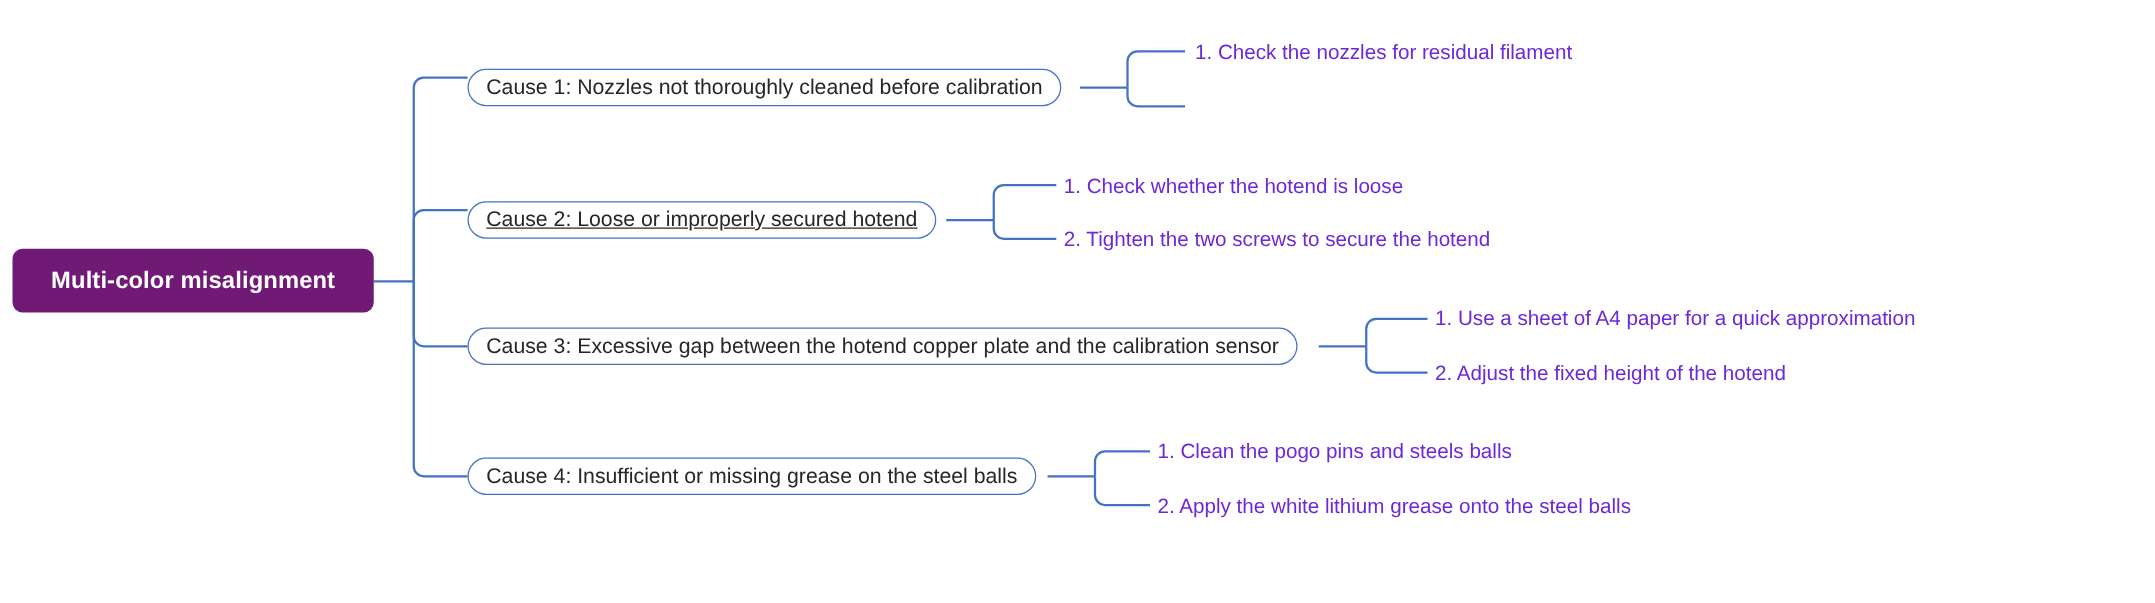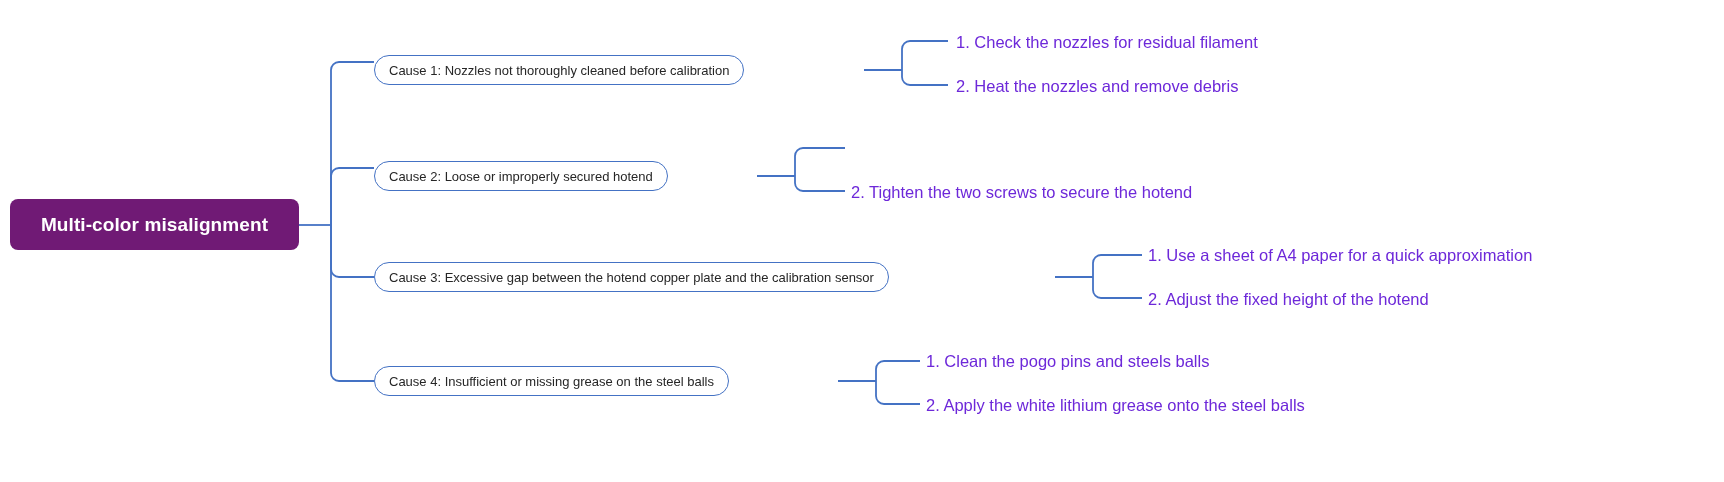--- a/index.html
+++ b/index.html
@@ -30,21 +30,21 @@
   .cause-node{
     position:absolute;
     height:30px;
     background:#ffffff;
     border:1.6px solid #4472C4;
     border-radius:16px;
     display:flex;align-items:center;
     box-sizing:border-box;
     padding:0 14px;
     color:#262626;
-    font-size:13px;
+    font-size:17px;
     white-space:nowrap;
   }
 
   .leaf{
     position:absolute;
     color:#6d28d9;
     font-size:16.5px;
     white-space:nowrap;
     line-height:1;
   }
@@ -79,29 +79,29 @@
       <path d="M838,381 H876"></path>
       <path d="M876,381 V369 a8,8 0 0 1 8,-8 H920"></path>
       <path d="M876,381 V396 a8,8 0 0 0 8,8 H920"></path>
     </g>
   </svg>
 
   <div class="root-node">Multi-color misalignment</div>
 
   <div class="cause-node" style="left:374px;top:55px;">Cause 1: Nozzles not thoroughly cleaned before calibration</div>
 
-  <div class="cause-node" style="left:374px;top:161px;">Cause 2: Loose or improperly secured hotend</div>
+  <div class="cause-node" style="left:374px;top:161px;text-decoration:underline;">Cause 2: Loose or improperly secured hotend</div>
 
   <div class="cause-node" style="left:374px;top:262px;">Cause 3: Excessive gap between the hotend copper plate and the calibration sensor</div>
 
   <div class="cause-node" style="left:374px;top:366px;">Cause 4: Insufficient or missing grease on the steel balls</div>
 
   <div class="leaf" style="left:956px;top:34px;">1. Check the nozzles for residual filament</div>
-  <div class="leaf" style="left:956px;top:78px;">2. Heat the nozzles and remove debris</div>
 
+  <div class="leaf" style="left:851px;top:141px;">1. Check whether the hotend is loose</div>
   <div class="leaf" style="left:851px;top:184px;">2. Tighten the two screws to secure the hotend</div>
 
   <div class="leaf" style="left:1148px;top:247px;">1. Use a sheet of A4 paper for a quick approximation</div>
   <div class="leaf" style="left:1148px;top:291px;">2. Adjust the fixed height of the hotend</div>
 
   <div class="leaf" style="left:926px;top:353px;">1. Clean the pogo pins and steels balls</div>
   <div class="leaf" style="left:926px;top:397px;text-align:center;">2. Apply the white lithium grease onto the steel balls</div>
 
 </div>
 

